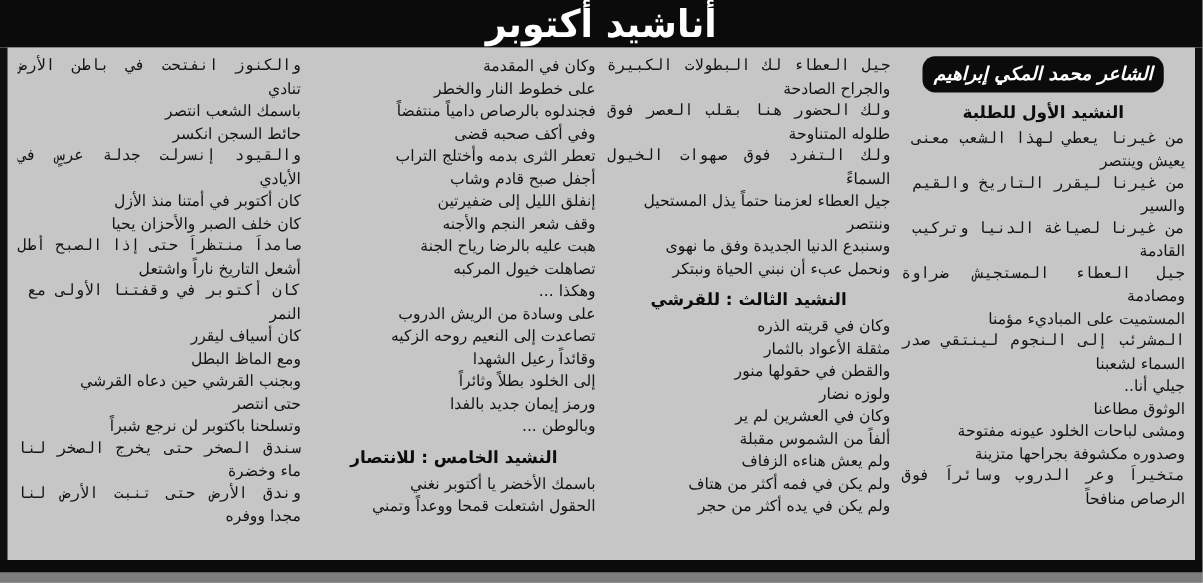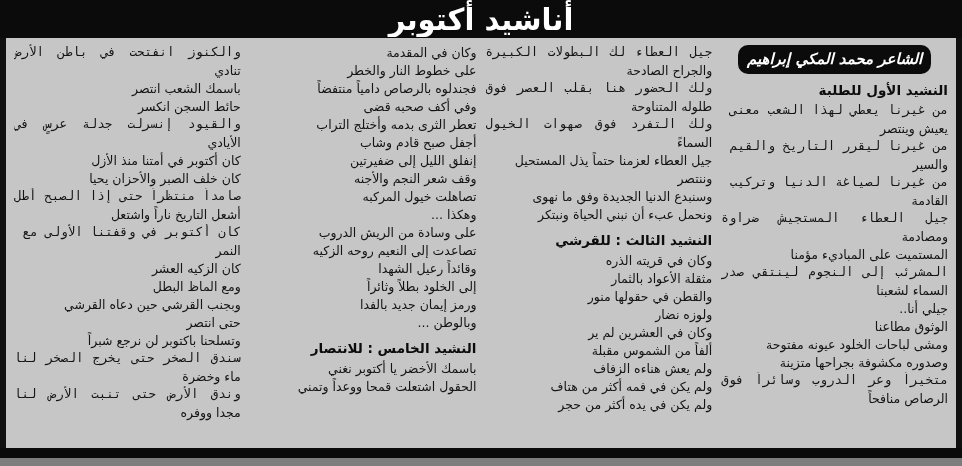--- a/index.html
+++ b/index.html
@@ -8,21 +8,21 @@
   .page{width:962px;height:466px;position:relative;background:var(--strip,#7d7d7d);}
   .title-bar{height:38px;background:var(--bar,#0b0b0b);display:flex;align-items:center;justify-content:center;}
   .page-title{color:#fff;font-weight:bold;font-size:29px;letter-spacing:1px;
               transform:scaleY(1.05);direction:rtl;}
   .body-frame{height:410px;box-sizing:border-box;background:var(--bg,#c6c6c6);
               border-left:6px solid #101010;border-right:6px solid #101010;overflow:hidden;}
   .columns{display:flex;direction:rtl;gap:9px;padding:6px 8px 0 8px;height:100%;box-sizing:border-box;}
   .col{flex:1 1 0;min-width:0;direction:rtl;text-align:right;overflow:hidden;}
   .line{font-size:12.5px;line-height:18px;color:#141414;white-space:nowrap;overflow:hidden;}
   .line.j{text-align:justify;text-align-last:justify;font-family:Liberation Mono, monospace;}
-  .header{font-weight:bold;font-size:13.5px;line-height:19px;text-align:right;
+  .header{font-weight:bold;font-size:13.5px;line-height:19px;text-align:center;
           margin:7px 0 2px;color:#0c0c0c;white-space:nowrap;overflow:hidden;}
   .ribbon{background:var(--ribbon-bg,#0b0b0b);color:var(--ribbon-text,#fff);
           font-weight:bold;font-style:italic;font-size:15px;line-height:19px;
           text-align:center;border-radius:10px;padding:5px 2px;margin:1px 17px 7px;
           white-space:nowrap;overflow:hidden;}
   .bottom-rule{height:10px;background:#0b0b0b;}
   .bottom-strip{height:8px;background:var(--strip,#7d7d7d);}
 </style>
 </head>
 <body>
@@ -78,20 +78,21 @@
         </div>
         <div class="col" dir="rtl">
           <div class="line">وكان في المقدمة</div>
           <div class="line">على خطوط النار والخطر</div>
           <div class="line">فجندلوه بالرصاص دامياً منتفضاً</div>
           <div class="line">وفي أكف صحبه قضى</div>
           <div class="line">تعطر الثرى بدمه وأختلج التراب</div>
           <div class="line">أجفل صبح قادم وشاب</div>
           <div class="line">إنفلق الليل إلى ضفيرتين</div>
           <div class="line">وقف شعر النجم والأجنه</div>
+          <div class="line">هبت عليه بالرضا رياح الجنة</div>
           <div class="line">تصاهلت خيول المركبه</div>
           <div class="line">وهكذا ...</div>
           <div class="line">على وسادة من الريش الدروب</div>
           <div class="line">تصاعدت إلى النعيم روحه الزكيه</div>
           <div class="line">وقائداً رعيل الشهدا</div>
           <div class="line">إلى الخلود بطلاً وثائراً</div>
           <div class="line">ورمز إيمان جديد بالفدا</div>
           <div class="line">وبالوطن ...</div>
           <div class="header">النشيد الخامس : للانتصار</div>
           <div class="line">باسمك الأخضر يا أكتوبر نغني</div>
@@ -103,21 +104,21 @@
           <div class="line">باسمك الشعب انتصر</div>
           <div class="line">حائط السجن انكسر</div>
           <div class="line j">والقيود إنسرلت جدلة عرسٍ في</div>
           <div class="line">الأيادي</div>
           <div class="line">كان أكتوبر في أمتنا منذ الأزل</div>
           <div class="line">كان خلف الصبر والأحزان يحيا</div>
           <div class="line j">صامداً منتظراً حتى إذا الصبح أطل</div>
           <div class="line">أشعل التاريخ ناراً واشتعل</div>
           <div class="line j">كان أكتوبر في وقفتنا الأولى مع الملك</div>
           <div class="line">النمر</div>
-          <div class="line">كان الزكيه العشر</div>
+          <div class="line">كان أسياف ليقرر</div>
           <div class="line">ومع الماظ البطل</div>
           <div class="line">وبجنب القرشي حين دعاه القرشي</div>
           <div class="line">حتى انتصر</div>
           <div class="line">وتسلحنا باكتوبر لن نرجع شبراً</div>
           <div class="line j">سندق الصخر حتى يخرج الصخر لنا</div>
           <div class="line">ماء وخضرة</div>
           <div class="line j">وندق الأرض حتى تنبت الأرض لنا</div>
           <div class="line">مجدا ووفره</div>
         </div>
       </div>

